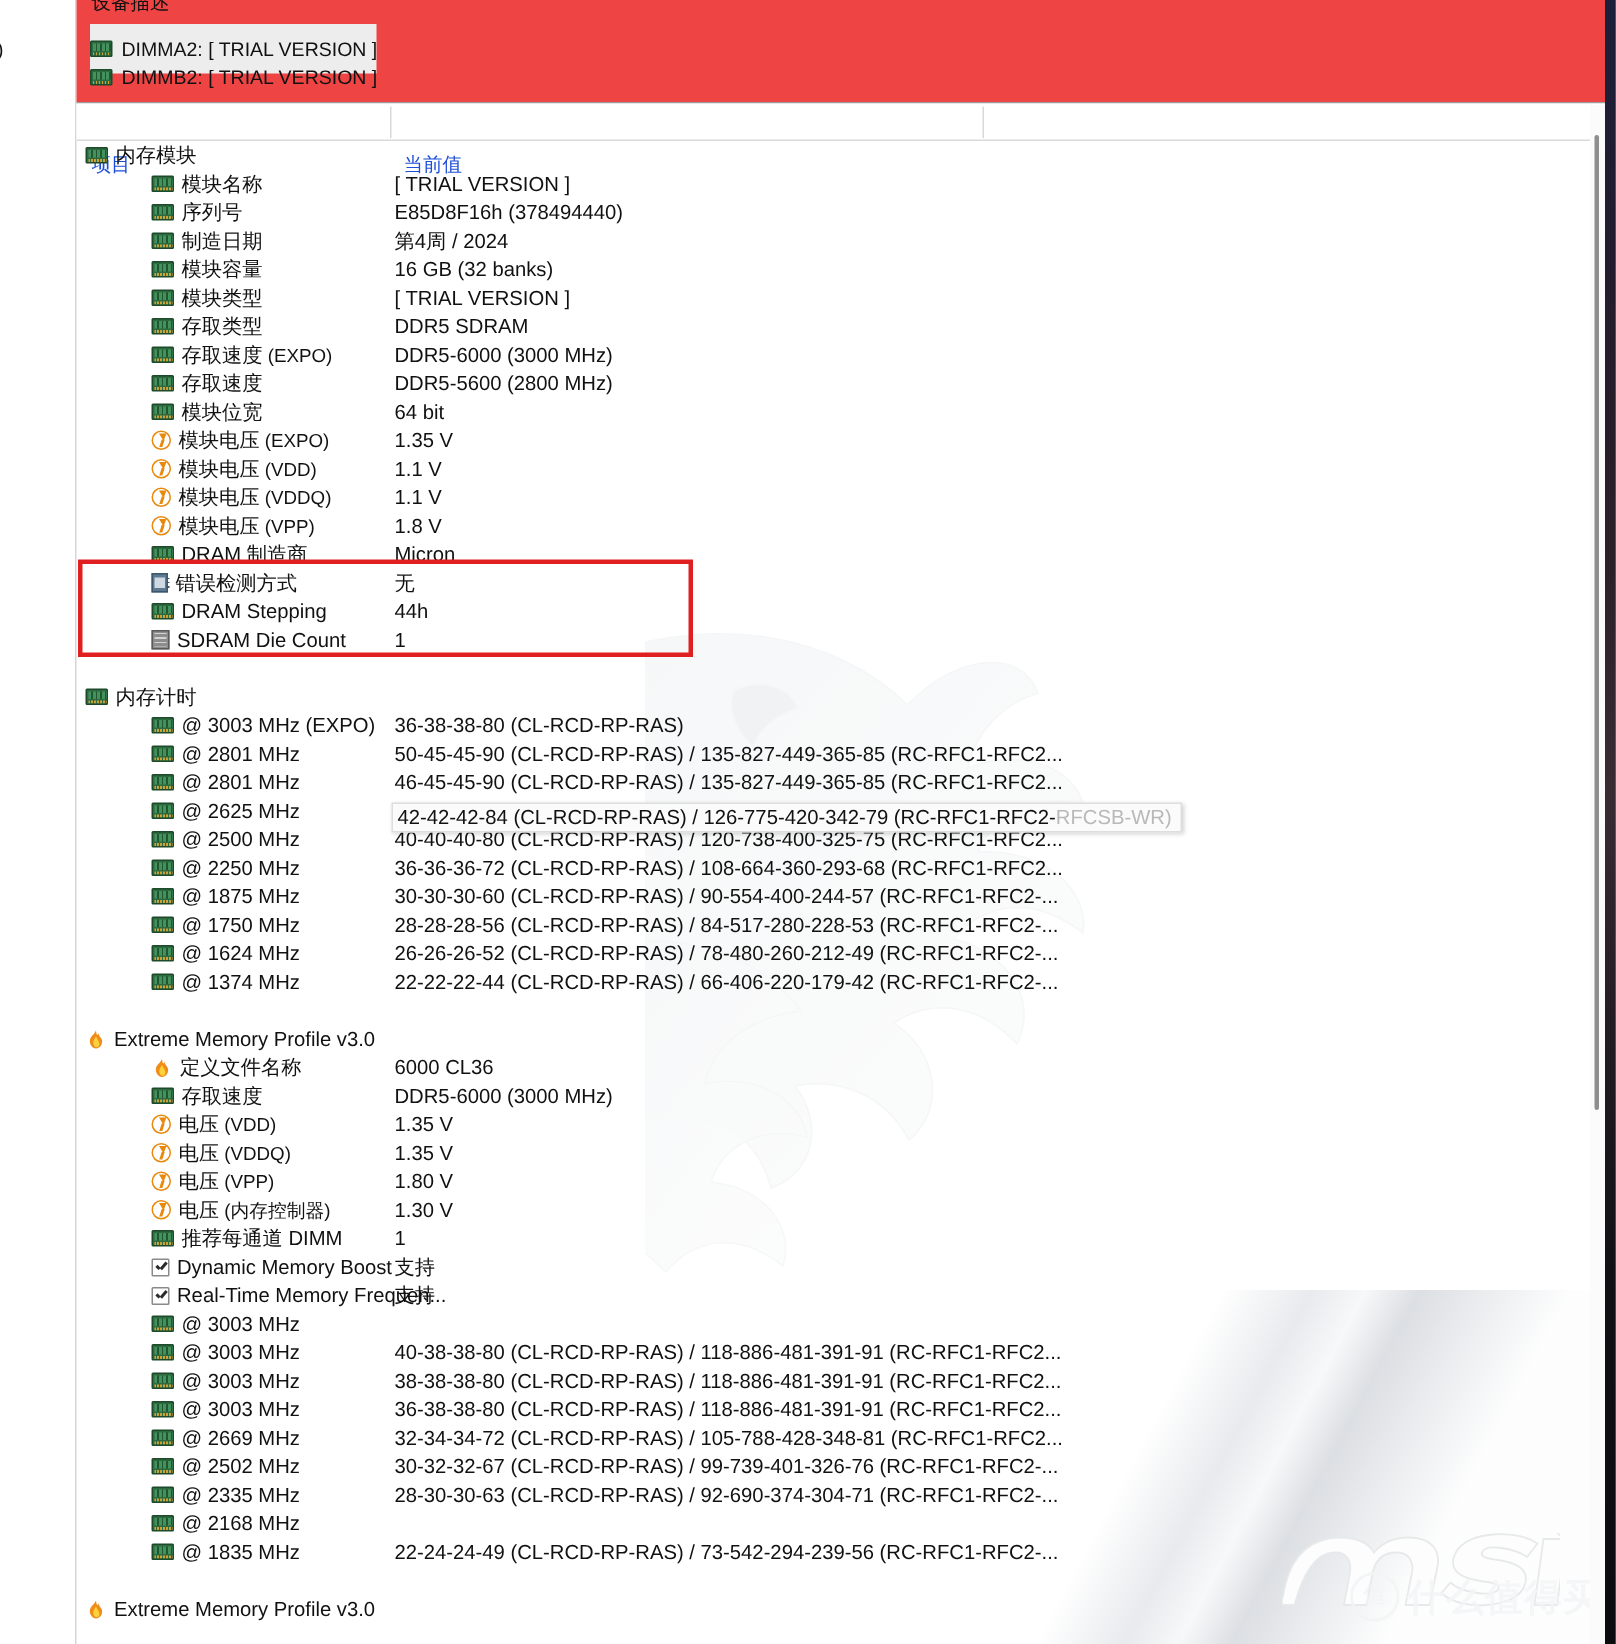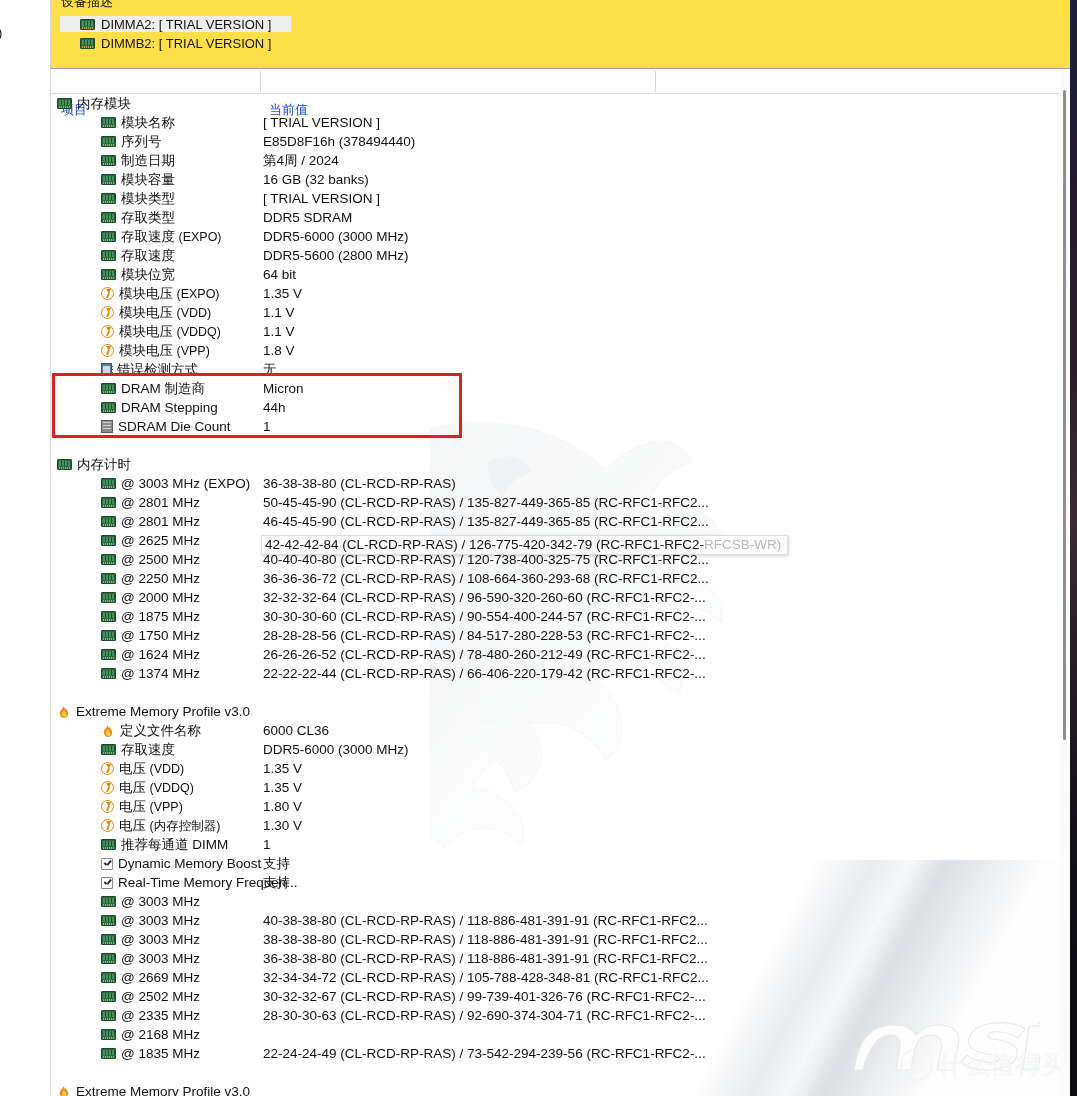--- a/index.html
+++ b/index.html
@@ -56,28 +56,28 @@
     background:#ffffff;border-right:1px solid #d6d6d6;overflow:hidden;
   }
   #left-tree .tree-label{
     position:absolute;left:-20px;top:25px;white-space:nowrap;
     font-size:13px;color:#111;
   }
 
   
   #device-pane{
     position:absolute;left:51px;top:0;width:1019px;height:68px;
-    background:#fde047;overflow:hidden;
+    background:#ef4444;overflow:hidden;
   }
   #device-pane .pane-title{
     position:absolute;left:10px;top:-7px;font-size:13px;color:#111;
   }
   .dev-row{
-    position:absolute;left:9px;height:16px;display:flex;align-items:center;gap:6px;
-    font-size:13px;color:#111;padding:0 20px;
+    position:absolute;left:9px;height:33px;display:flex;align-items:center;gap:6px;
+    font-size:13px;color:#111;padding:0 0;
   }
   .dev-row.selected{background:#ededed;}
 
   
   #list-header{
     position:absolute;left:51px;top:69px;width:1019px;height:25px;
     background:#fff;
   }
   #list-header .hcell{
     position:absolute;top:4px;font-size:13px;color:#1d4ed8;margin-top:28px;
@@ -378,35 +378,35 @@
       </div>
       <div class="row ind1">
         <span class="name">
           <span class="ico ico-bolt"></span>
           <span><span class="lbl-cn">模块电压</span><span class="lbl-sub"> (VPP)</span></span>
         </span>
         <span class="val">1.8 V</span>
       </div>
       <div class="row ind1">
         <span class="name">
+          <span class="ico ico-ram"></span>
+          <span><span class="lbl-cn">DRAM 制造商</span></span>
+        </span>
+        <span class="val">Micron</span>
+      </div>
+      <div class="row ind1">
+        <span class="name">
           <span class="ico ico-chip"></span>
           <span><span class="lbl-cn">错误检测方式</span></span>
         </span>
         <span class="val">无</span>
       </div>
       <div class="row ind1">
         <span class="name">
           <span class="ico ico-ram"></span>
-          <span><span class="lbl-cn">DRAM 制造商</span></span>
-        </span>
-        <span class="val">Micron</span>
-      </div>
-      <div class="row ind1">
-        <span class="name">
-          <span class="ico ico-ram"></span>
           <span><span class="lbl-cn">DRAM Stepping</span></span>
         </span>
         <span class="val">44h</span>
       </div>
       <div class="row ind1">
         <span class="name">
           <span class="ico ico-die"></span>
           <span><span class="lbl-cn">SDRAM Die Count</span></span>
         </span>
         <span class="val">1</span>
@@ -453,27 +453,20 @@
           <span><span class="lbl-cn">@ 2500 MHz</span></span>
         </span>
         <span class="val">40-40-40-80  (CL-RCD-RP-RAS) / 120-738-400-325-75  (RC-RFC1-RFC2...</span>
       </div>
       <div class="row ind1">
         <span class="name">
           <span class="ico ico-ram"></span>
           <span><span class="lbl-cn">@ 2250 MHz</span></span>
         </span>
         <span class="val">36-36-36-72  (CL-RCD-RP-RAS) / 108-664-360-293-68  (RC-RFC1-RFC2...</span>
-      </div>
-      <div class="row ind1">
-        <span class="name">
-          <span class="ico ico-ram"></span>
-          <span><span class="lbl-cn">@ 2000 MHz</span></span>
-        </span>
-        <span class="val">32-32-32-64  (CL-RCD-RP-RAS) / 96-590-320-260-60  (RC-RFC1-RFC2-...</span>
       </div>
       <div class="row ind1">
         <span class="name">
           <span class="ico ico-ram"></span>
           <span><span class="lbl-cn">@ 1875 MHz</span></span>
         </span>
         <span class="val">30-30-30-60  (CL-RCD-RP-RAS) / 90-554-400-244-57  (RC-RFC1-RFC2-...</span>
       </div>
       <div class="row ind1">
         <span class="name">

